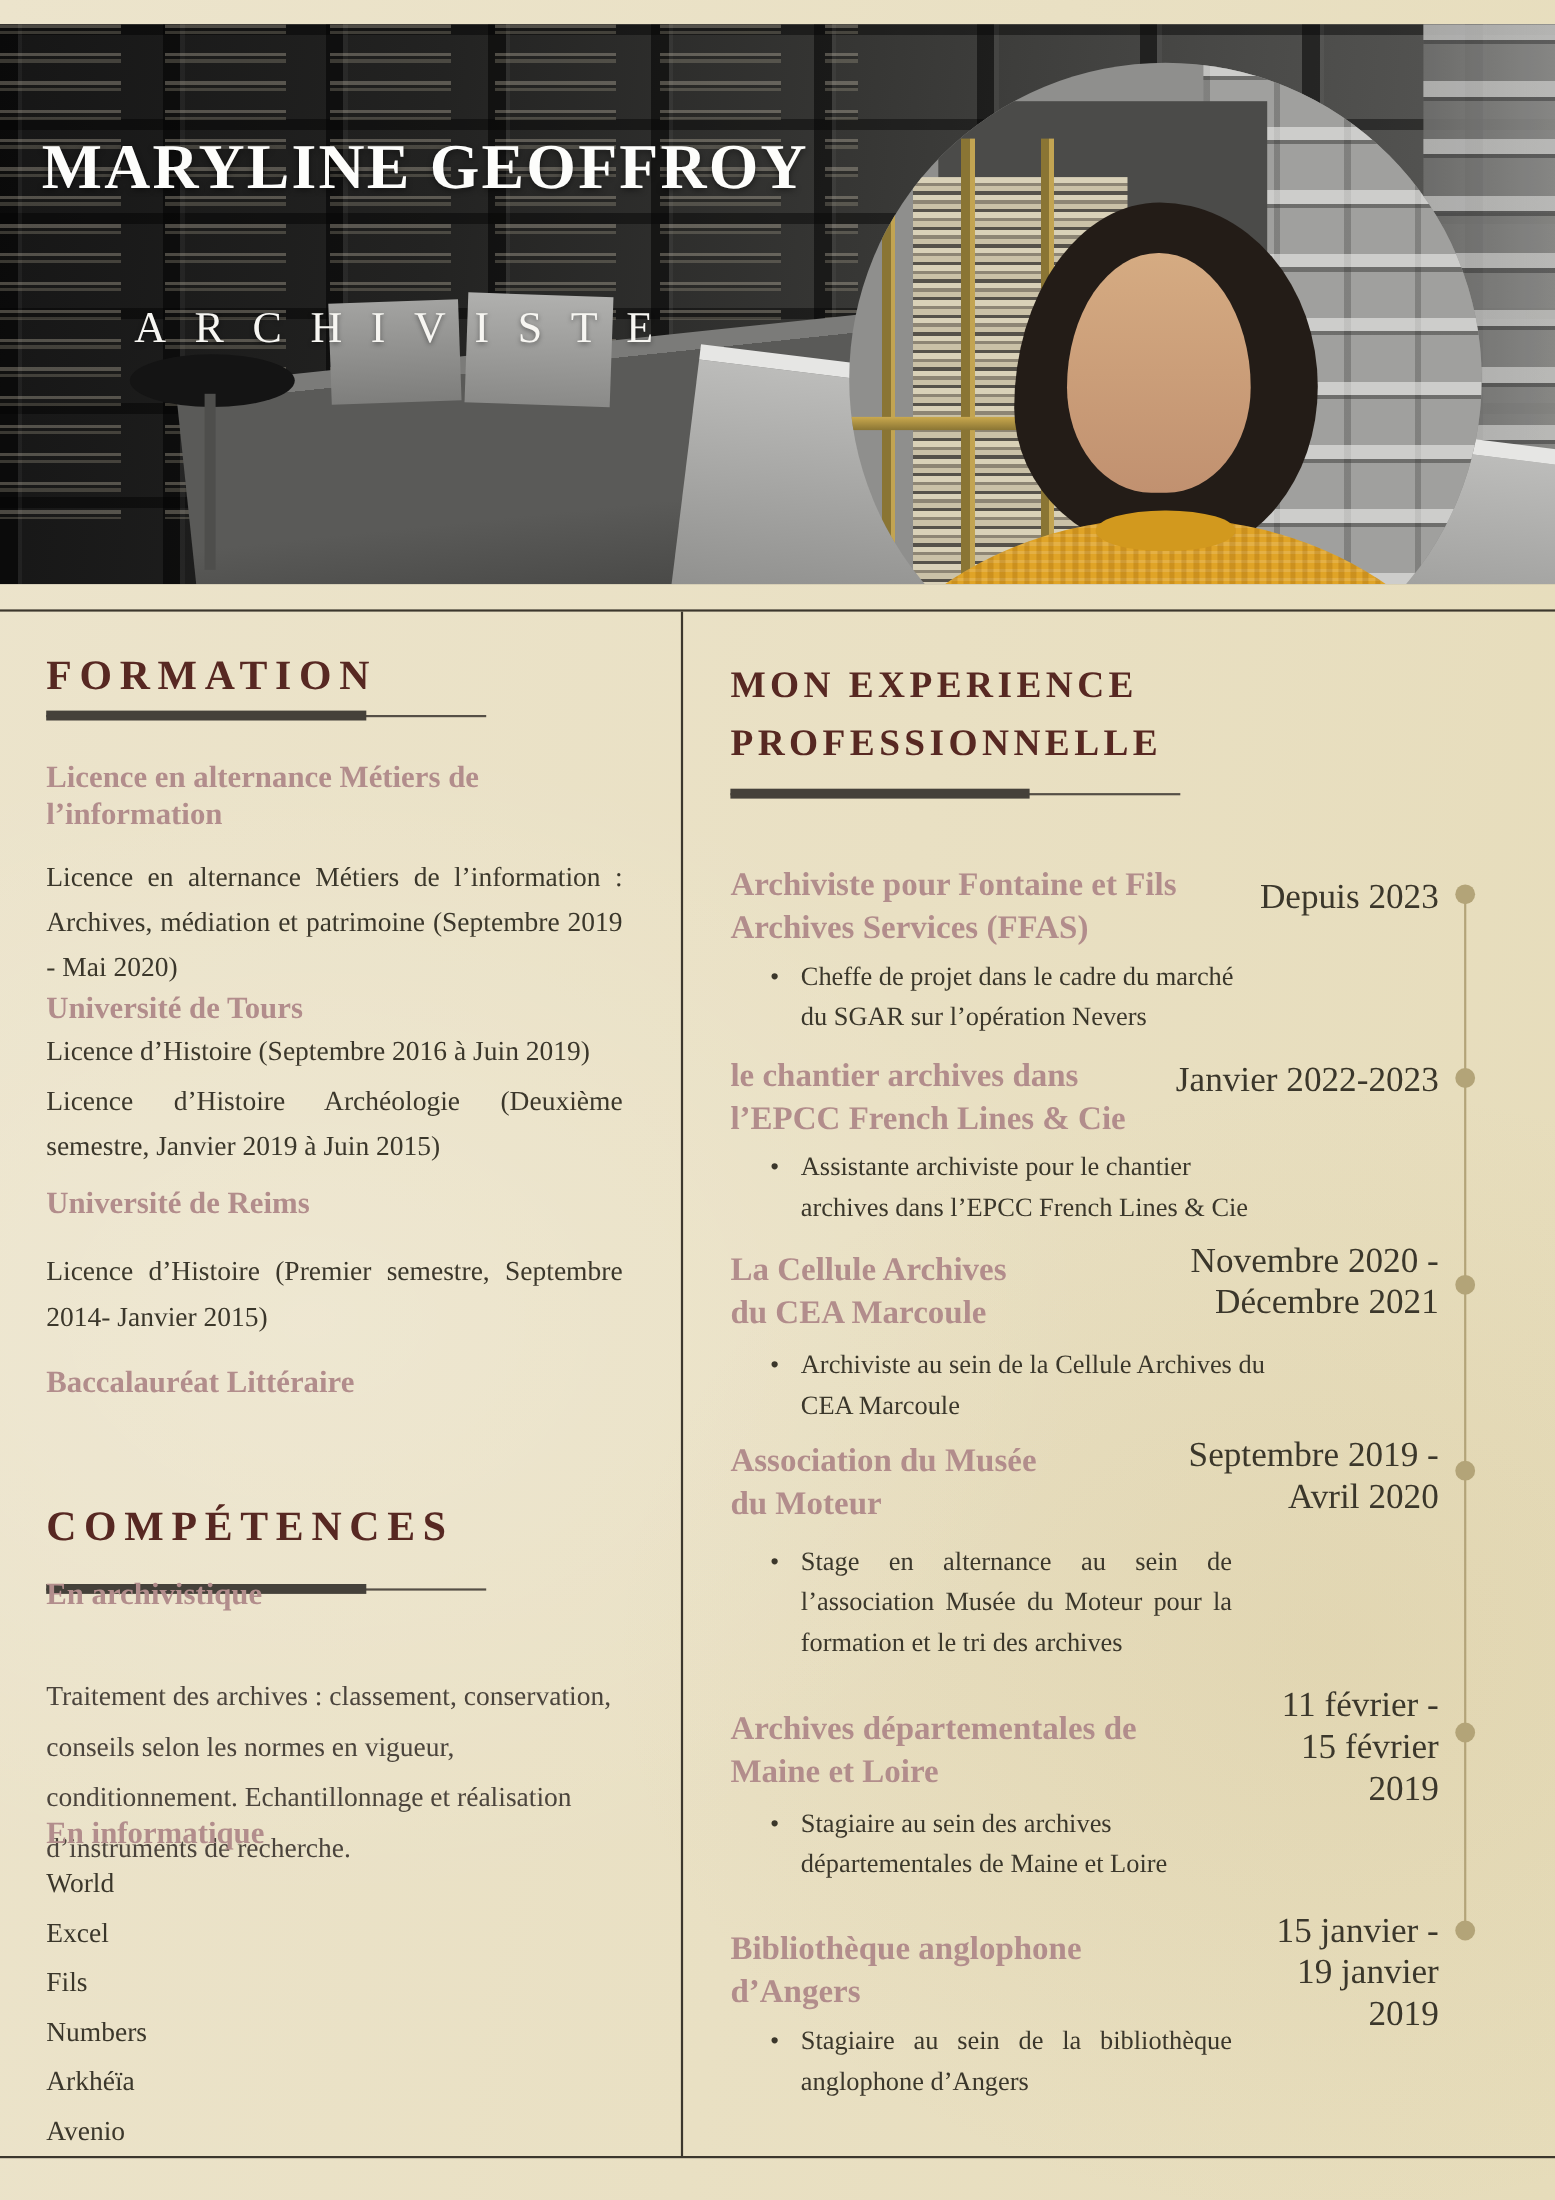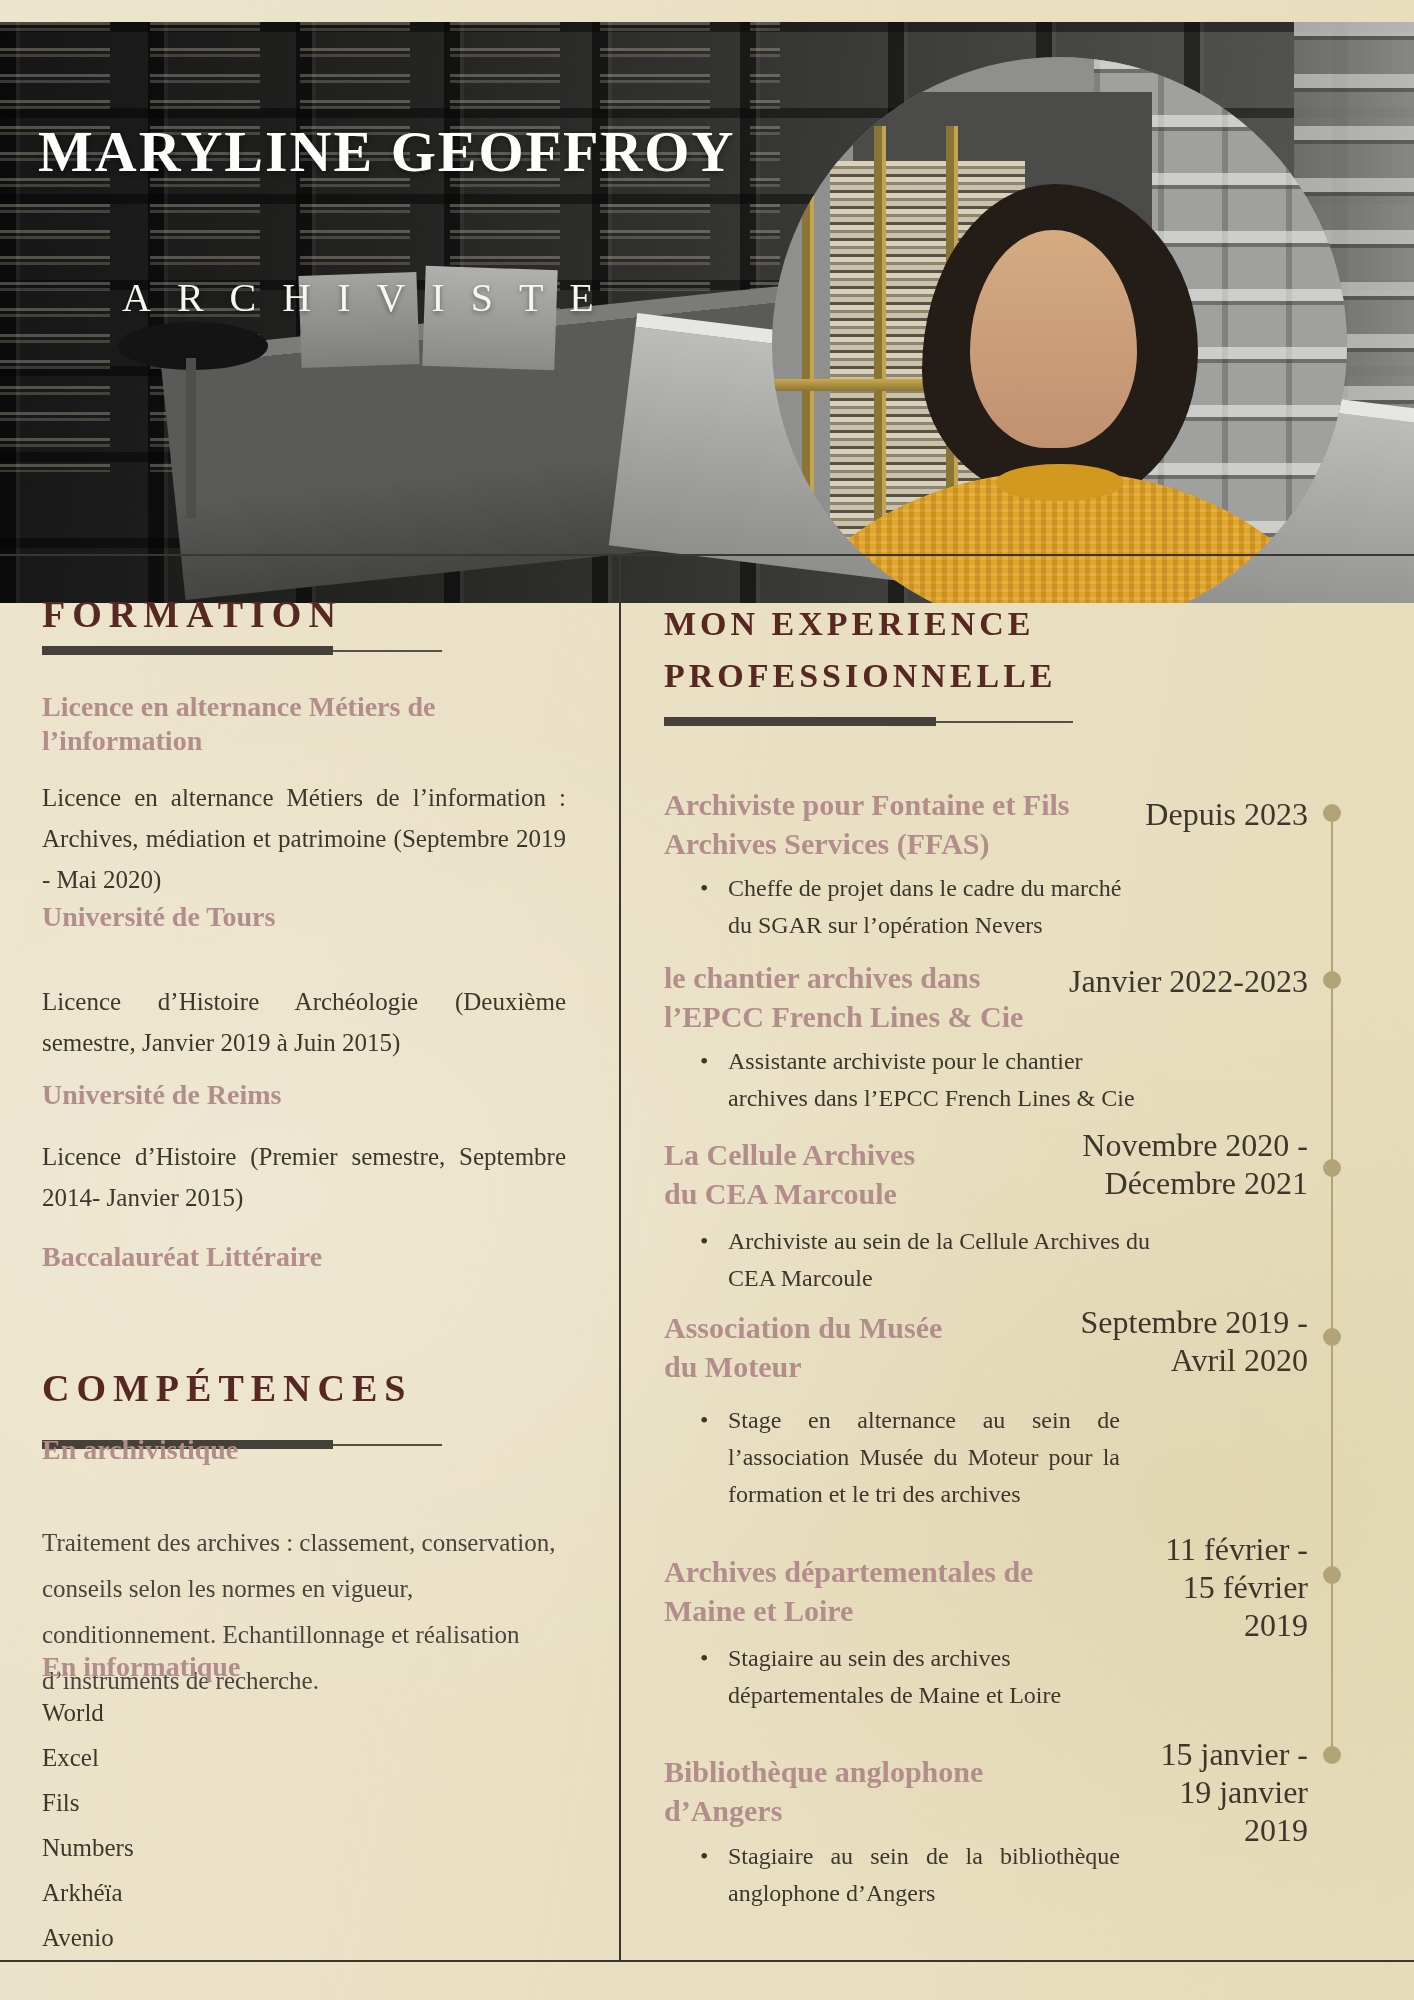--- a/index.html
+++ b/index.html
@@ -6,21 +6,21 @@
   body{width:1414px;height:2000px;position:relative;
        font-family:"Liberation Serif","DejaVu Serif",serif;
        background:#eae1c4;}
   .page{position:absolute;inset:0;width:1414px;height:2000px;overflow:hidden;
         background:
           radial-gradient(1200px 900px at 20% 60%, rgba(255,255,255,.18), transparent 60%),
           radial-gradient(1000px 800px at 85% 75%, rgba(176,150,80,.10), transparent 65%),
           linear-gradient(100deg,#ece4cc 0%,#e9e0c3 55%,#e6dcba 100%);}
 
   
-  .banner{position:absolute;left:0;top:22px;width:1414px;height:581px;overflow:hidden;
+  .banner{position:absolute;left:0;top:22px;width:1414px;height:509px;overflow:hidden;
           background:linear-gradient(95deg,#161616 0%,#232322 28%,#373735 55%,#4a4a48 78%,#5a5a58 100%);}
   .shelves{position:absolute;inset:0;opacity:.85;background:
       repeating-linear-gradient(90deg, rgba(0,0,0,.60) 0 16px, rgba(255,255,255,.05) 16px 20px, transparent 20px 148px),
       repeating-linear-gradient(180deg, rgba(0,0,0,.50) 0 10px, transparent 10px 86px);}
   .stacks{position:absolute;left:0;top:0;width:780px;height:450px;opacity:.35;background:
       repeating-linear-gradient(180deg, rgba(216,207,186,.9) 0 3px, rgba(30,30,28,.9) 3px 6px, rgba(180,172,150,.8) 6px 9px, transparent 9px 26px);
       -webkit-mask-image:repeating-linear-gradient(90deg,#000 0 110px,transparent 110px 150px);
       mask-image:repeating-linear-gradient(90deg,#000 0 110px,transparent 110px 150px);}
   .shelves-right{position:absolute;right:0;top:0;width:120px;height:509px;opacity:.9;background:
       linear-gradient(90deg,#6f6f6d,#8c8c8a);}
@@ -169,20 +169,21 @@
   <div class="rule f-rule">
     <span class="thin"></span>
     <span class="thick"></span>
   </div>
 
   <div class="sub f-sub1">Licence en alternance Métiers de
 l’information</div>
   <div class="body-text just f-p1">Licence en alternance Métiers de l’information : Archives, médiation et patrimoine (Septembre 2019 - Mai 2020)</div>
 
   <div class="sub f-sub2">Université de Tours</div>
+  <div class="body-text f-p2a">Licence d’Histoire (Septembre 2016 à Juin 2019)</div>
   <div class="body-text just f-p2b">Licence d’Histoire Archéologie (Deuxième semestre, Janvier 2019 à Juin 2015)</div>
 
   <div class="sub f-sub3">Université de Reims</div>
   <div class="body-text just f-p3">Licence d’Histoire (Premier semestre, Septembre 2014- Janvier 2015)</div>
 
   <div class="sub f-sub4">Baccalauréat Littéraire</div>
 
   <div class="sec-title c-head">COMPÉTENCES</div>
   <div class="rule c-rule">
     <span class="thin"></span>

